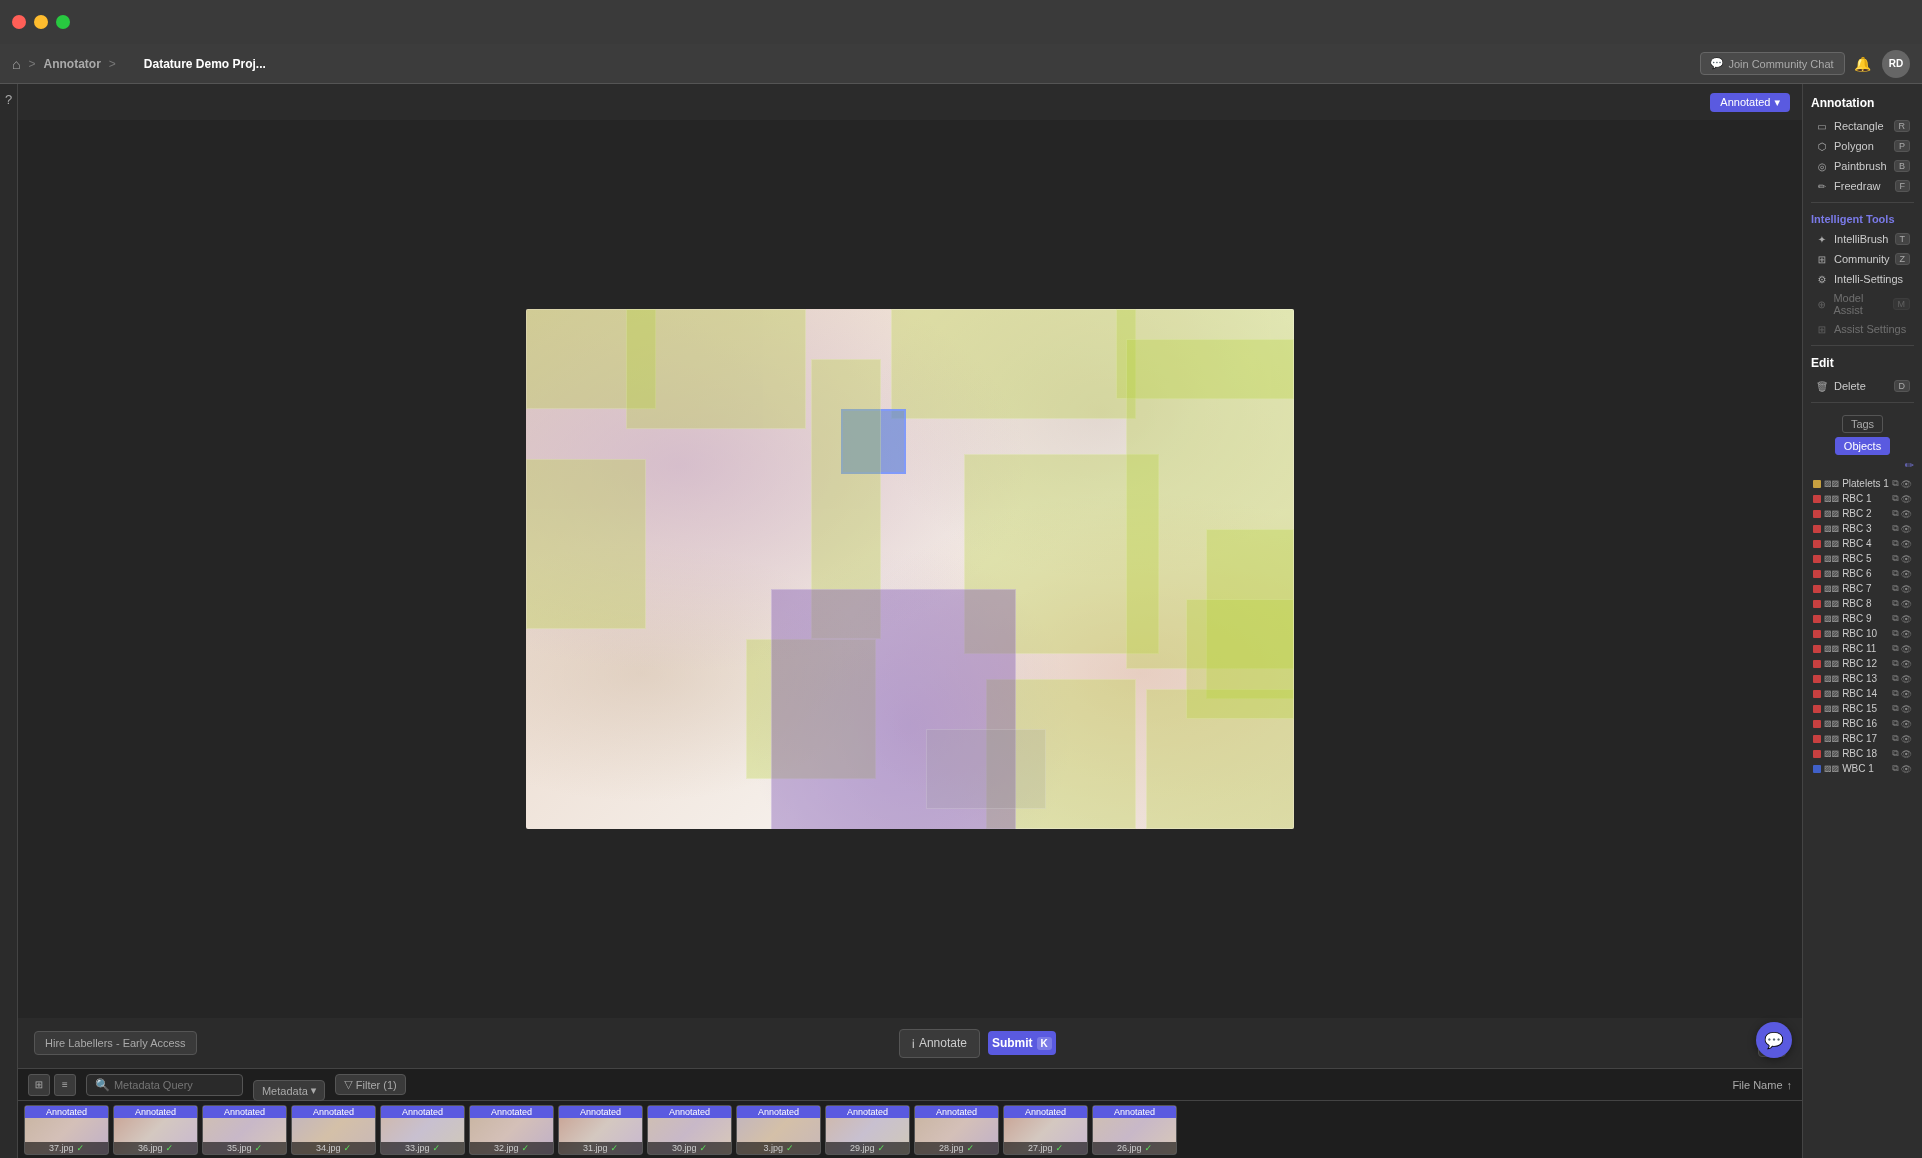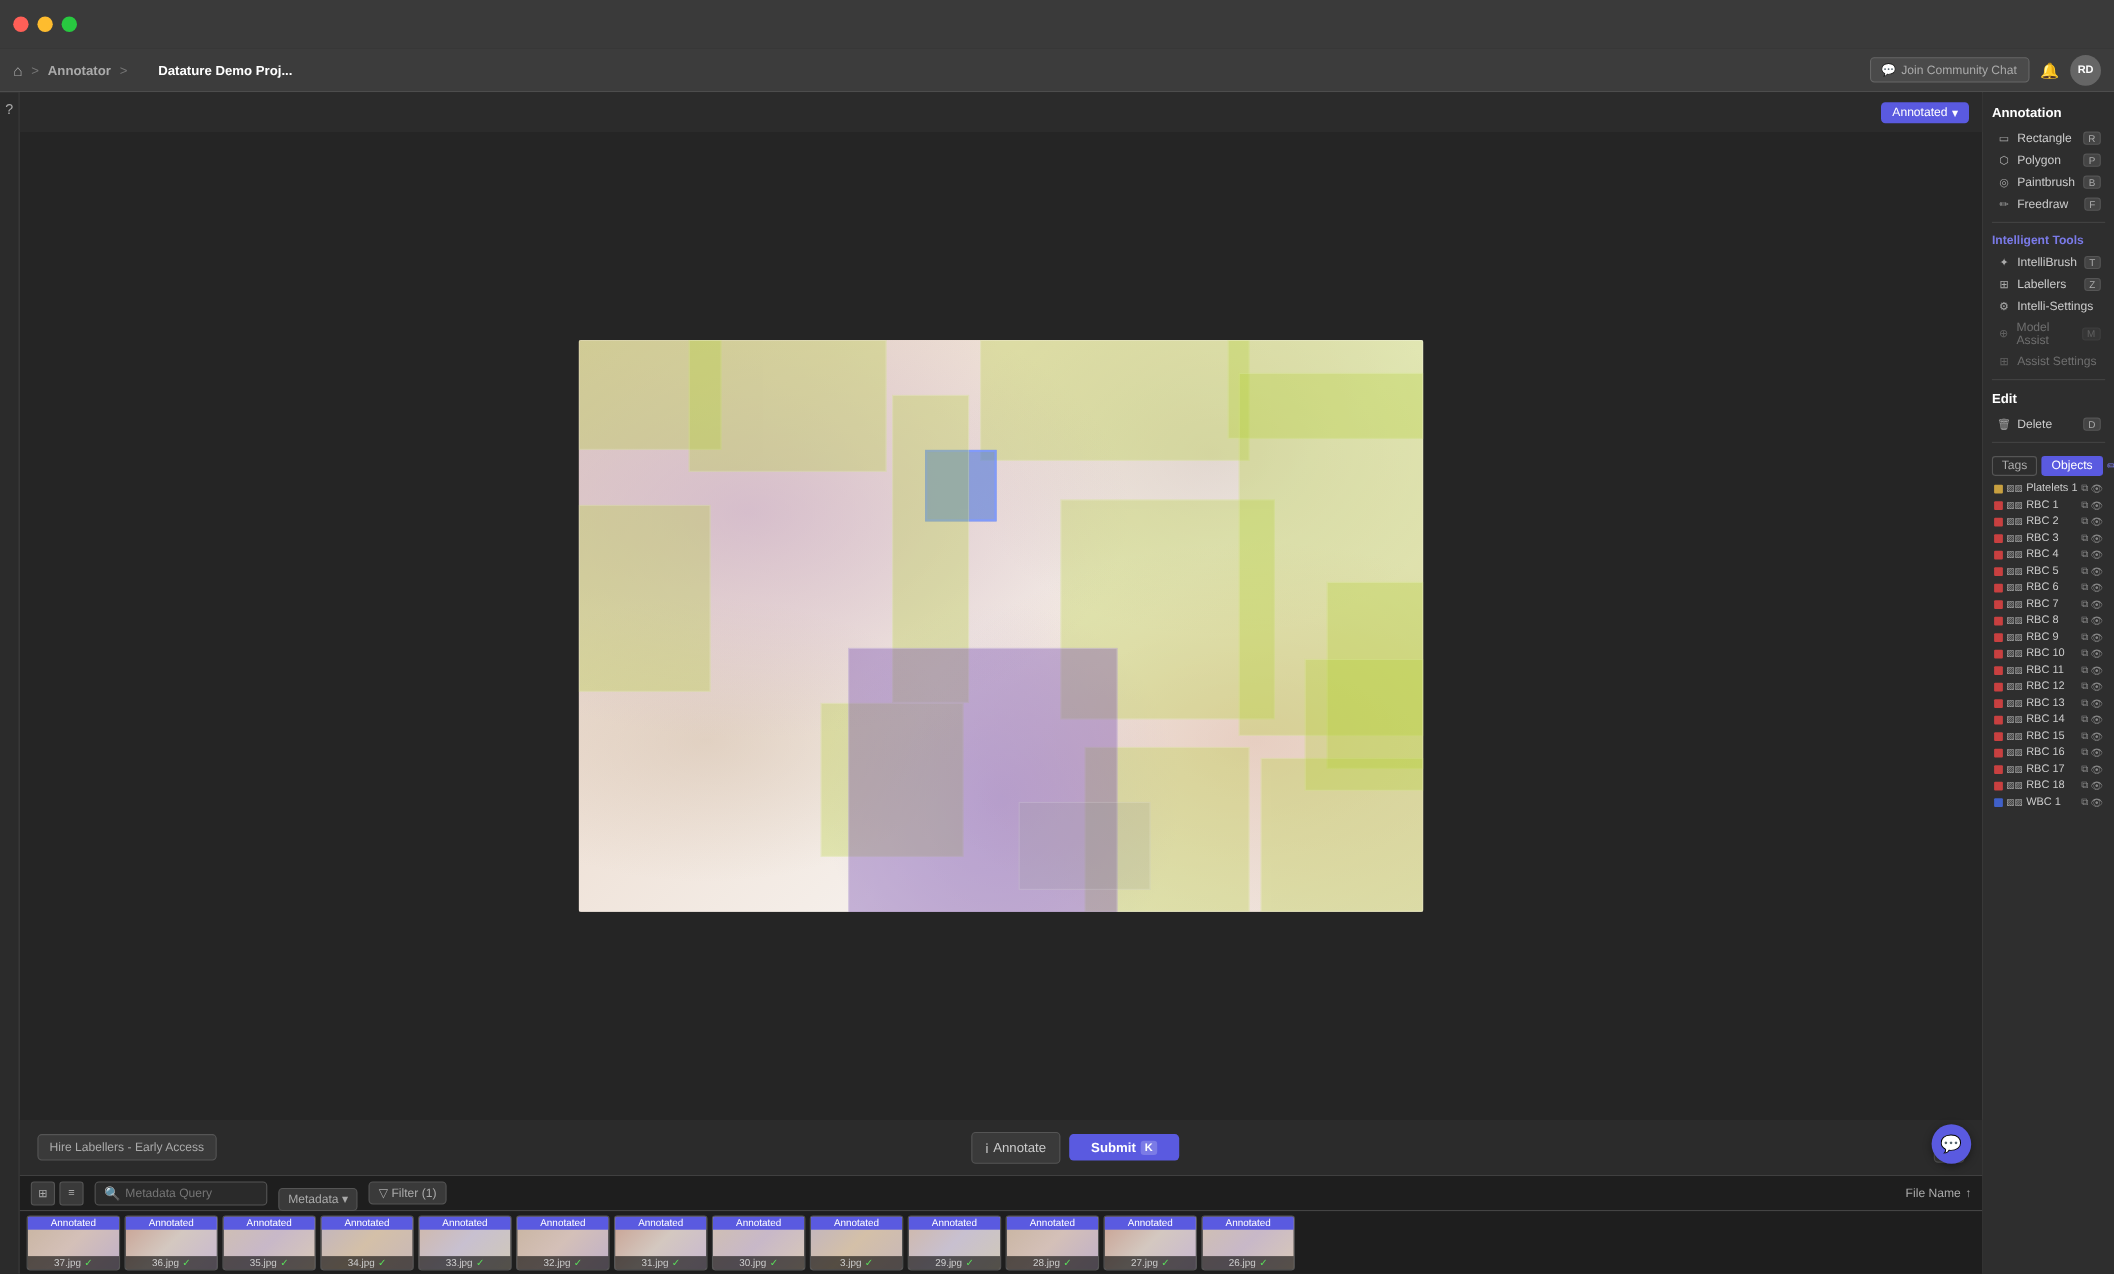--- a/index.html
+++ b/index.html
@@ -44,21 +44,21 @@
     .ann-green { background: rgba(180, 210, 50, 0.6); }
     .ann-blue { background: rgba(80, 120, 220, 0.7); }
     .ann-purple { background: rgba(120, 80, 180, 0.6); }
     .ann-gray { background: rgba(150, 150, 150, 0.4); }
 
     
     .canvas-bottom-bar { height: 50px; display: flex; align-items: center; justify-content: space-between; padding: 0 16px; background: #2b2b2b; }
     .hire-btn { background: #3a3a3a; border: 1px solid #555; border-radius: 4px; padding: 5px 10px; color: #aaa; font-size: 11px; cursor: pointer; }
     .annotate-controls { display: flex; align-items: center; gap: 8px; }
     .annotate-btn { background: #3a3a3a; border: 1px solid #555; border-radius: 4px; padding: 5px 12px; color: #ccc; cursor: pointer; display: flex; align-items: center; gap: 4px; font-size: 12px; }
-    .submit-btn { background: #5a5ae0; border: none; border-radius: 4px; padding: 5px 20px; color: #fff; cursor: pointer; display: flex; align-items: center; gap: 4px; font-size: 12px; font-weight: 600; }
+    .submit-btn { background: #5a5ae0; border: none; border-radius: 4px; padding: 5px 4px; color: #fff; cursor: pointer; display: flex; align-items: center; gap: 4px; font-size: 12px; font-weight: 600; }
     .kbd { background: rgba(255,255,255,0.2); border-radius: 3px; padding: 1px 4px; font-size: 10px; }
     .settings-icon-btn { background: #3a3a3a; border: 1px solid #555; border-radius: 4px; width: 28px; height: 28px; display: flex; align-items: center; justify-content: center; cursor: pointer; color: #aaa; }
 
     
     .filmstrip { height: 90px; background: #1e1e1e; border-top: 1px solid #444; display: flex; flex-direction: column; }
     .filmstrip-toolbar { height: 32px; display: flex; align-items: center; padding: 0 10px; gap: 10px; border-bottom: 1px solid #444; }
     .search-box { display: flex; align-items: center; gap: 4px; background: #2a2a2a; border: 1px solid #555; border-radius: 4px; padding: 3px 8px; }
     .search-box input { background: transparent; border: none; outline: none; color: #ccc; font-size: 11px; width: 120px; }
     .metadata-btn { background: #3a3a3a; border: 1px solid #555; border-radius: 4px; padding: 3px 8px; color: #aaa; font-size: 11px; cursor: pointer; display: flex; align-items: center; gap: 3px; margin-top: 12px; }
     .filter-btn { background: #3a3a3a; border: 1px solid #555; border-radius: 4px; padding: 3px 8px; color: #aaa; font-size: 11px; cursor: pointer; display: flex; align-items: center; gap: 3px; }
@@ -79,21 +79,21 @@
     .tool-row { display: flex; align-items: center; justify-content: space-between; padding: 3px 4px; border-radius: 3px; cursor: pointer; }
     .tool-left { display: flex; align-items: center; gap: 5px; color: #ccc; font-size: 11px; }
     .tool-icon { width: 14px; height: 14px; display: flex; align-items: center; justify-content: center; font-size: 10px; color: #aaa; }
     .tool-key { background: #444; border-radius: 3px; padding: 0 4px; font-size: 9px; color: #aaa; border: 1px solid #555; }
 
     .section-divider { border: none; border-top: 1px solid #444; margin: 6px 0; }
     .intelligent-label { color: #7a7ae8; font-size: 11px; font-weight: 600; margin: 4px 0; }
     .delete-row { display: flex; align-items: center; justify-content: space-between; padding: 3px 4px; cursor: pointer; color: #ccc; font-size: 11px; }
 
     
-    .tab-row { display: flex; align-items: center; gap: 4px; margin: 6px 0 4px; }
+    .tab-row { display: flex; align-items: center; gap: 4px; margin: 6px 0 4px; flex-direction: column; }
     .tab-btn { background: transparent; border: 1px solid #555; border-radius: 3px; padding: 2px 8px; color: #aaa; font-size: 11px; cursor: pointer; }
     .tab-btn.active { background: #5a5ae0; border-color: #5a5ae0; color: #fff; }
     .edit-icon-small { color: #7a7ae8; font-size: 11px; margin-left: auto; cursor: pointer; }
 
     
     .object-list { overflow-y: auto; flex: 1; }
     .obj-row { display: flex; align-items: center; padding: 2px 2px; border-radius: 2px; cursor: pointer; gap: 3px; }
     .obj-color { width: 8px; height: 8px; border-radius: 1px; flex-shrink: 0; }
     .obj-name { flex: 1; color: #ccc; font-size: 10px; overflow: hidden; text-overflow: ellipsis; white-space: nowrap; }
     .obj-icons { display: flex; gap: 2px; align-items: center; }
@@ -373,21 +373,21 @@
         <div class="tool-row">
     <div class="tool-left">
       <span class="tool-icon">✦</span>
       <span>IntelliBrush</span>
     </div>
     <span class="tool-key">T</span>
   </div>
         <div class="tool-row">
     <div class="tool-left">
       <span class="tool-icon">⊞</span>
-      <span>Labellers</span>
+      <span>Community</span>
     </div>
     <span class="tool-key">Z</span>
   </div>
         <div class="tool-row">
     <div class="tool-left">
       <span class="tool-icon">⚙</span>
       <span>Intelli-Settings</span>
     </div>
 
   </div>

